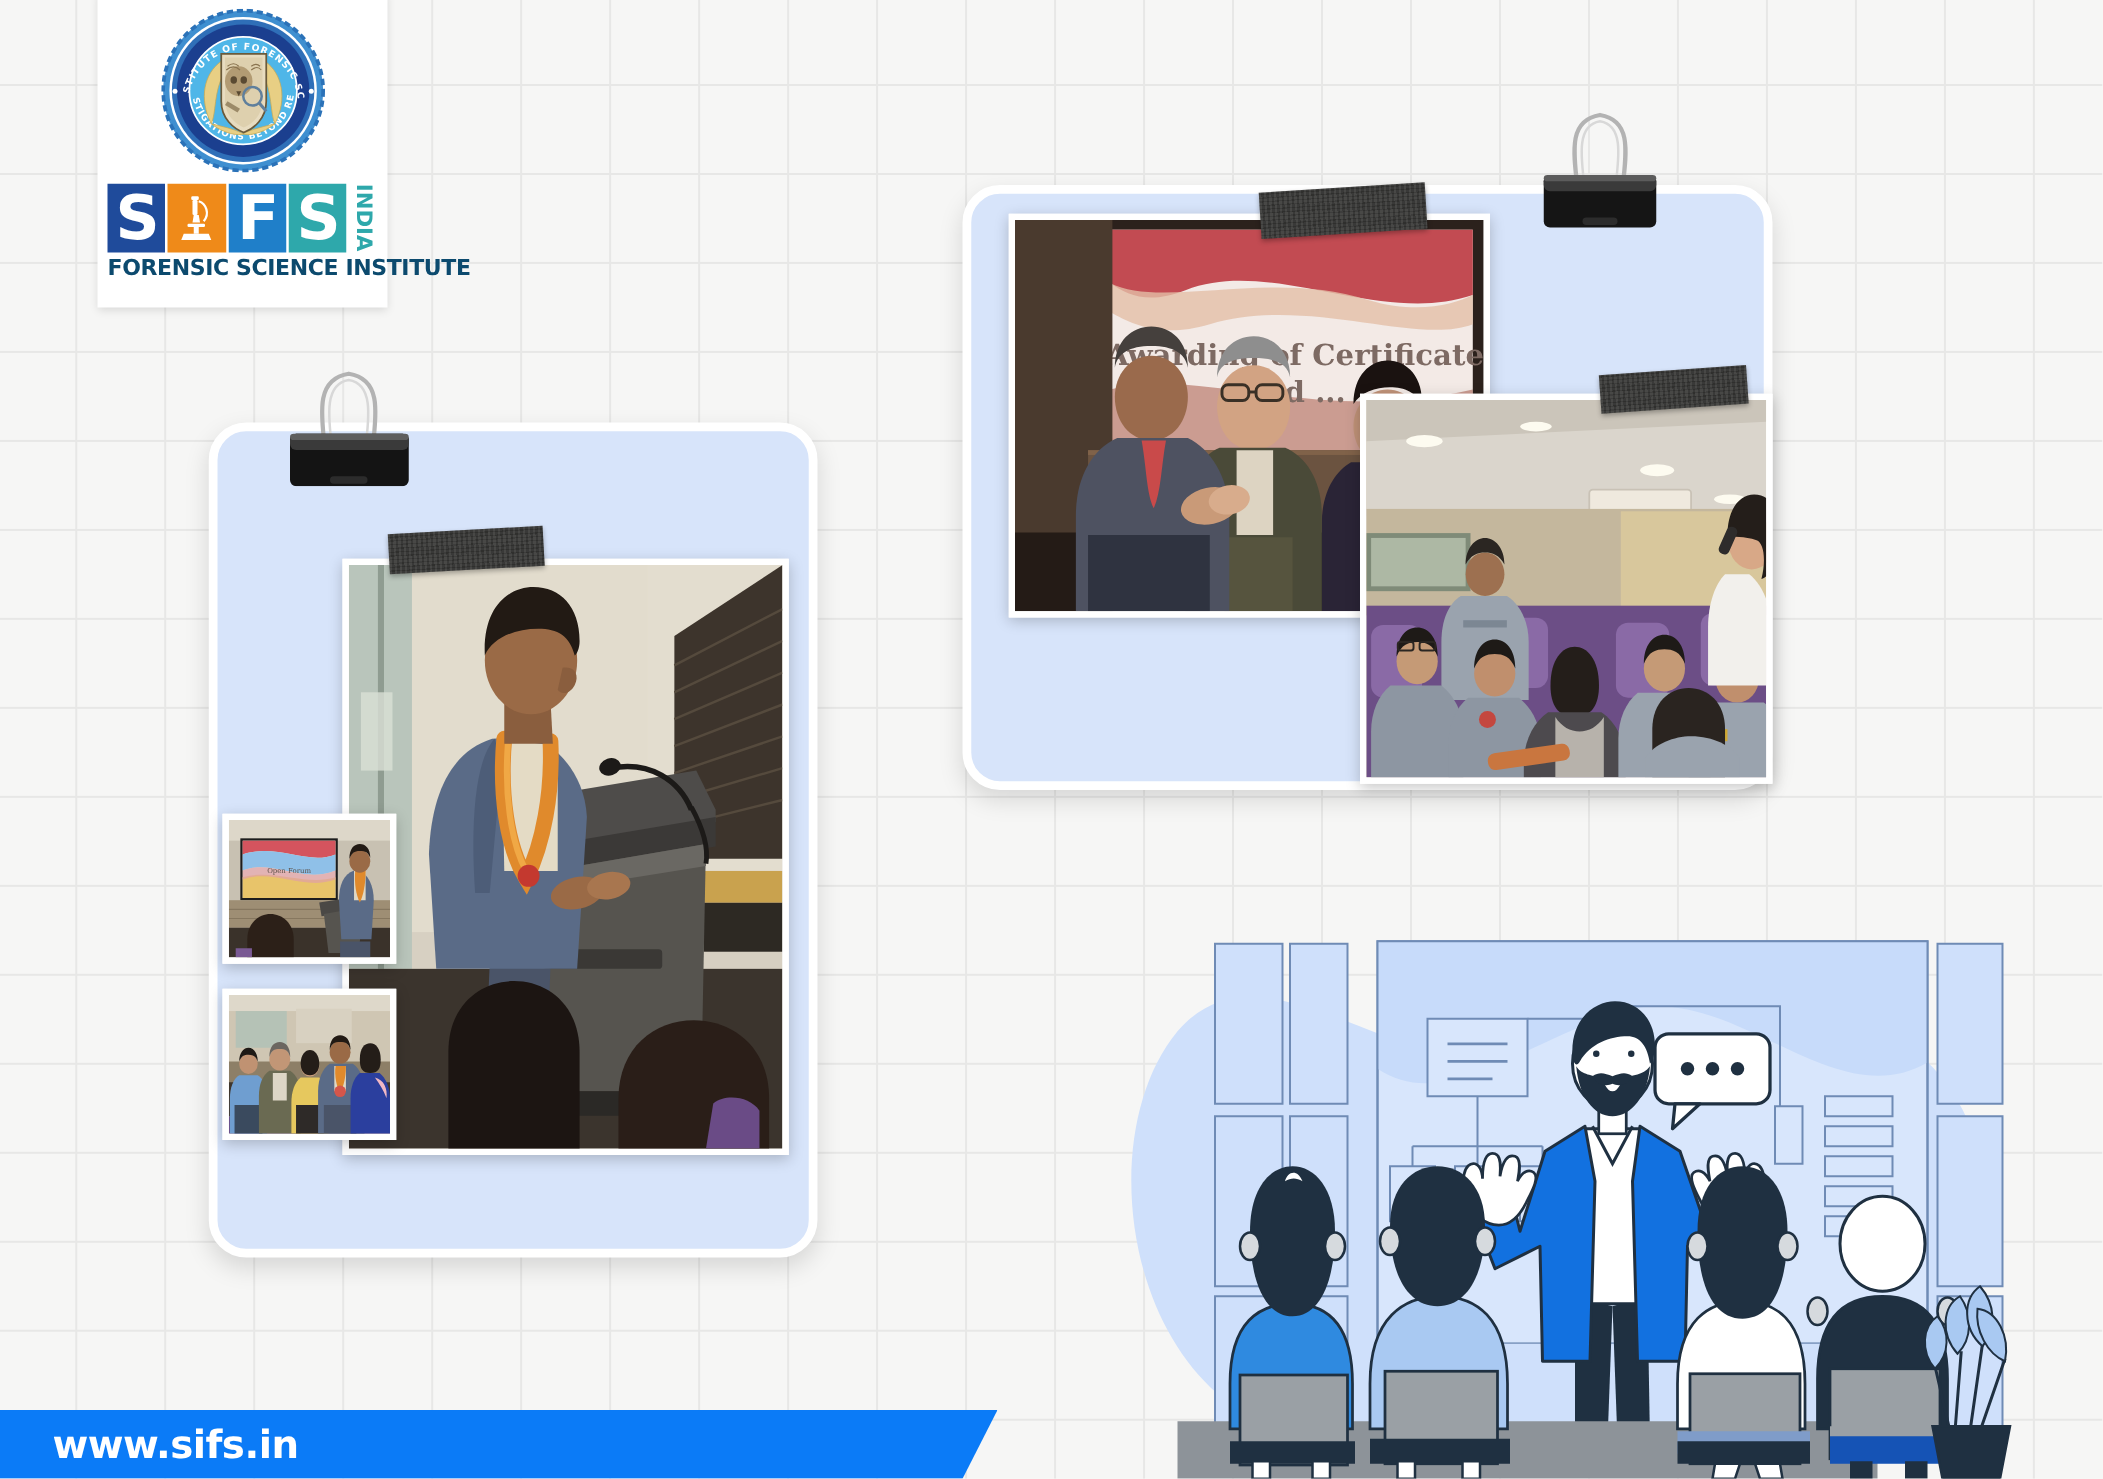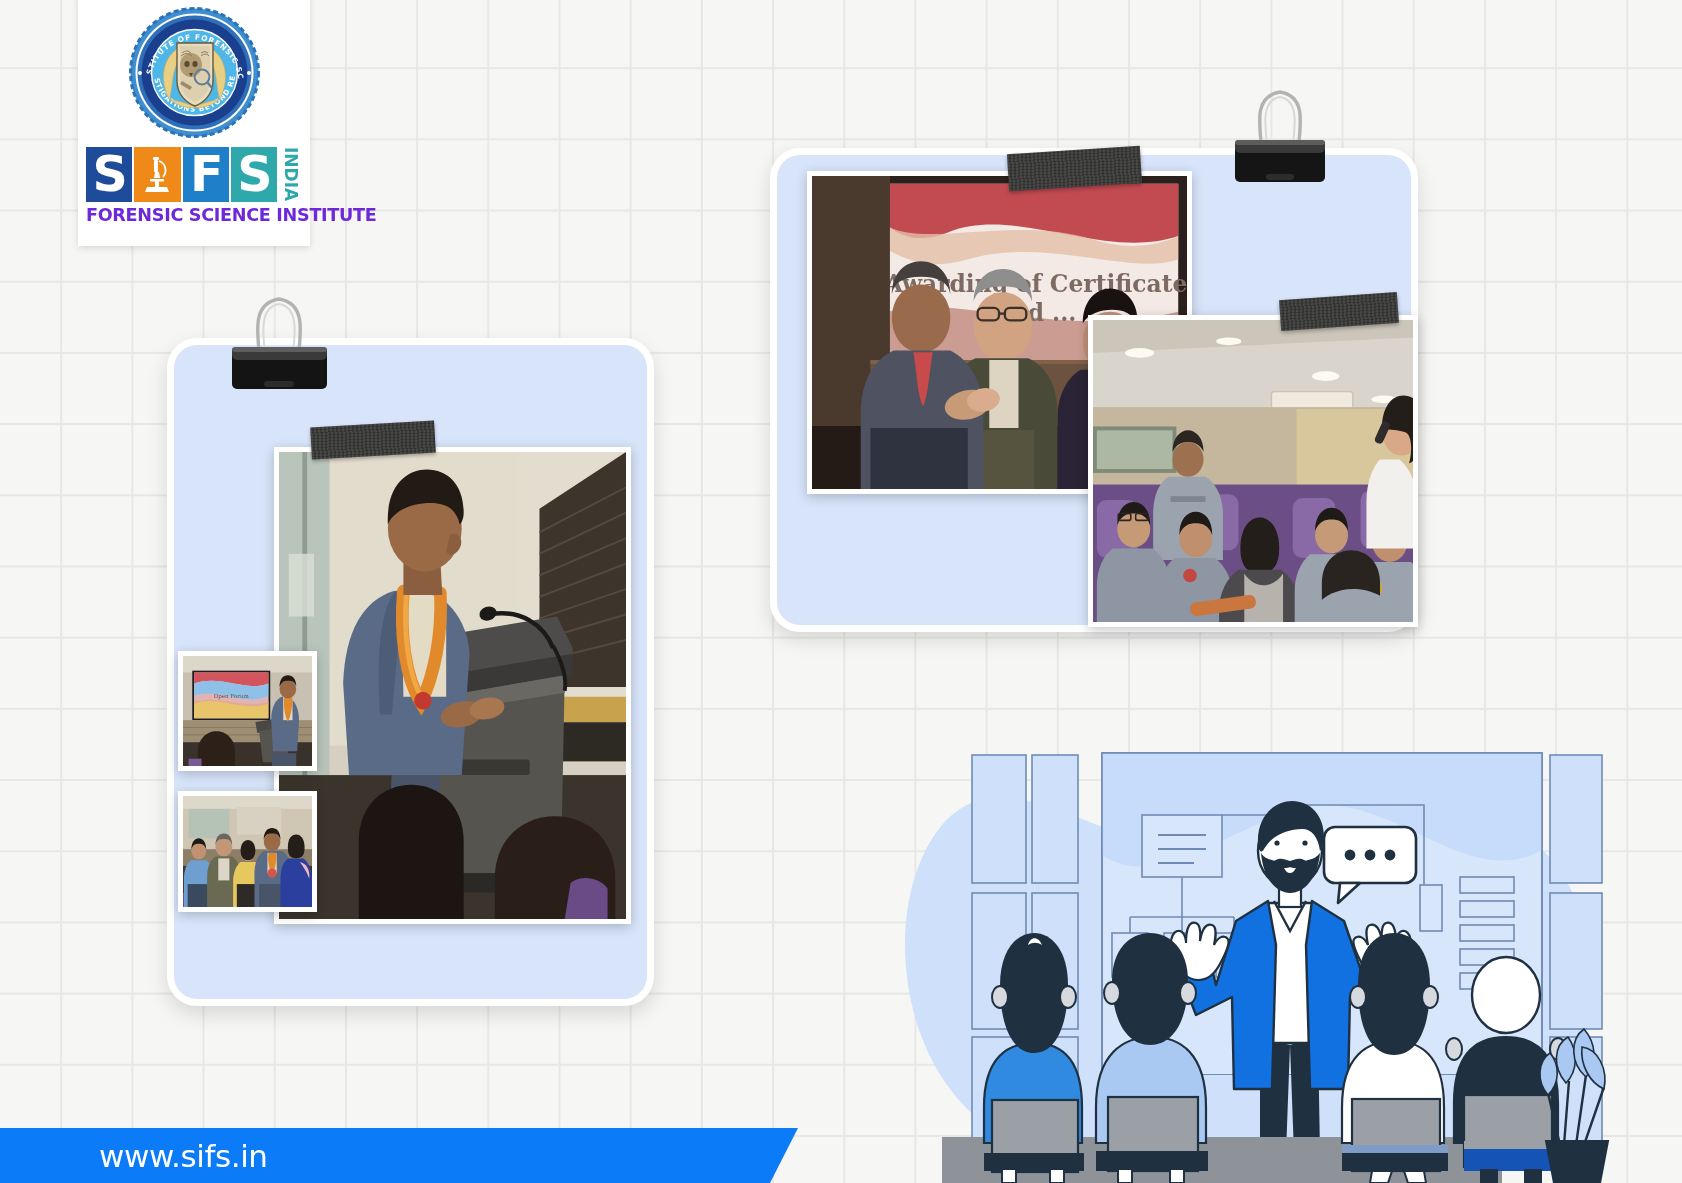--- a/index.html
+++ b/index.html
@@ -76,21 +76,21 @@
     writing-mode: vertical-rl;
     font-family: "DejaVu Sans", sans-serif;
     font-weight: 900; font-size: 17px;
     color: #2ea8ab; letter-spacing: 0px;
   }
   .fsi-line {
     margin-top: 3px;
     font-family: "DejaVu Sans", sans-serif;
     font-weight: 900;
     font-size: 17.6px;
-    color: #6d28d9;
+    color: #0c4a6e;
     letter-spacing: -0.3px;
     text-align: center;
     white-space: nowrap;
   }
   .microscope { position:absolute; width:30px; height:40px; }
 
   
   .blue-card {
     position: absolute;
     background: #d7e4fa;
@@ -144,25 +144,25 @@
   #footer-bar {
     position: absolute;
     left: -2px; bottom: 0;
     width: 800px; height: 55px;
     background: #0b7bf7;
     clip-path: polygon(0 0, 100% 0, 96.5% 100%, 0 100%);
     display: flex; align-items: center;
     z-index: 60;
   }
   #footer-url {
-    margin-left: 101px;
+    margin-left: 44px;
     color: #ffffff;
     font-family: "DejaVu Sans", sans-serif;
     font-size: 31px;
-    font-weight: 400;
+    font-weight: 700;
     letter-spacing: -0.4px;
   }
 
   
   #illustration {
     position: absolute;
     left: 824px; top: 645px;
     width: 790px; height: 538px;
     z-index: 8;
   }

